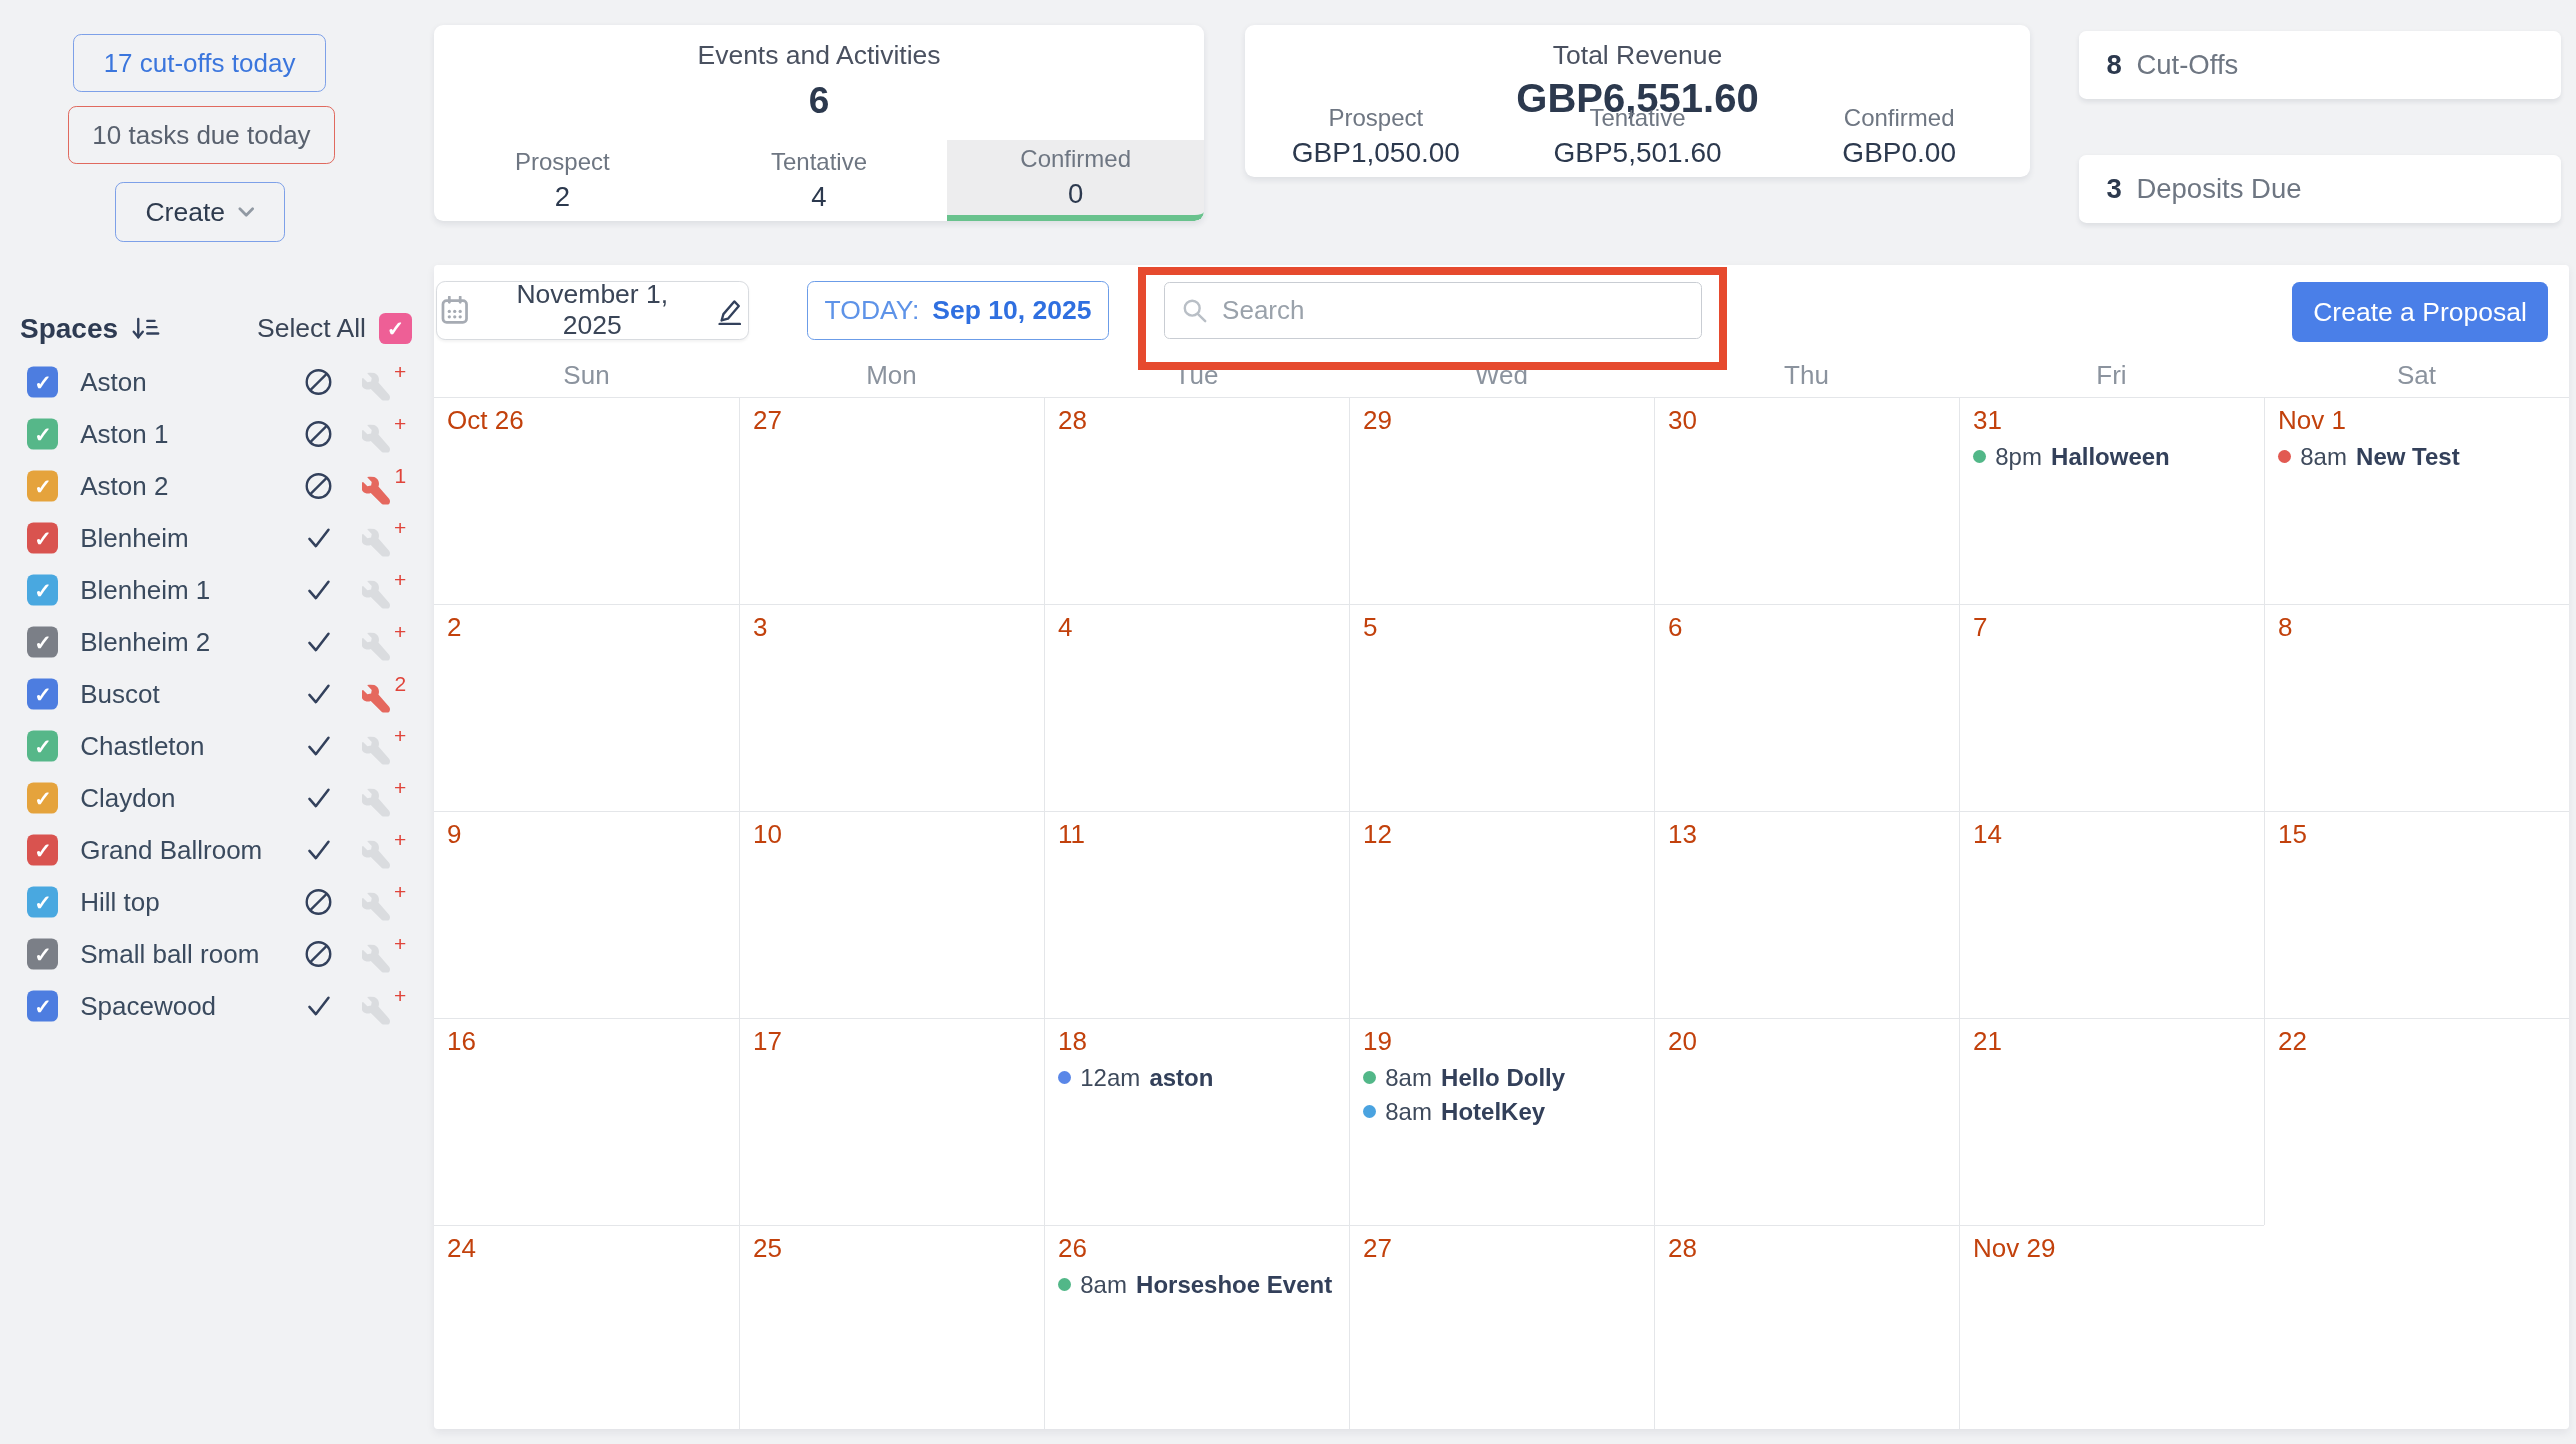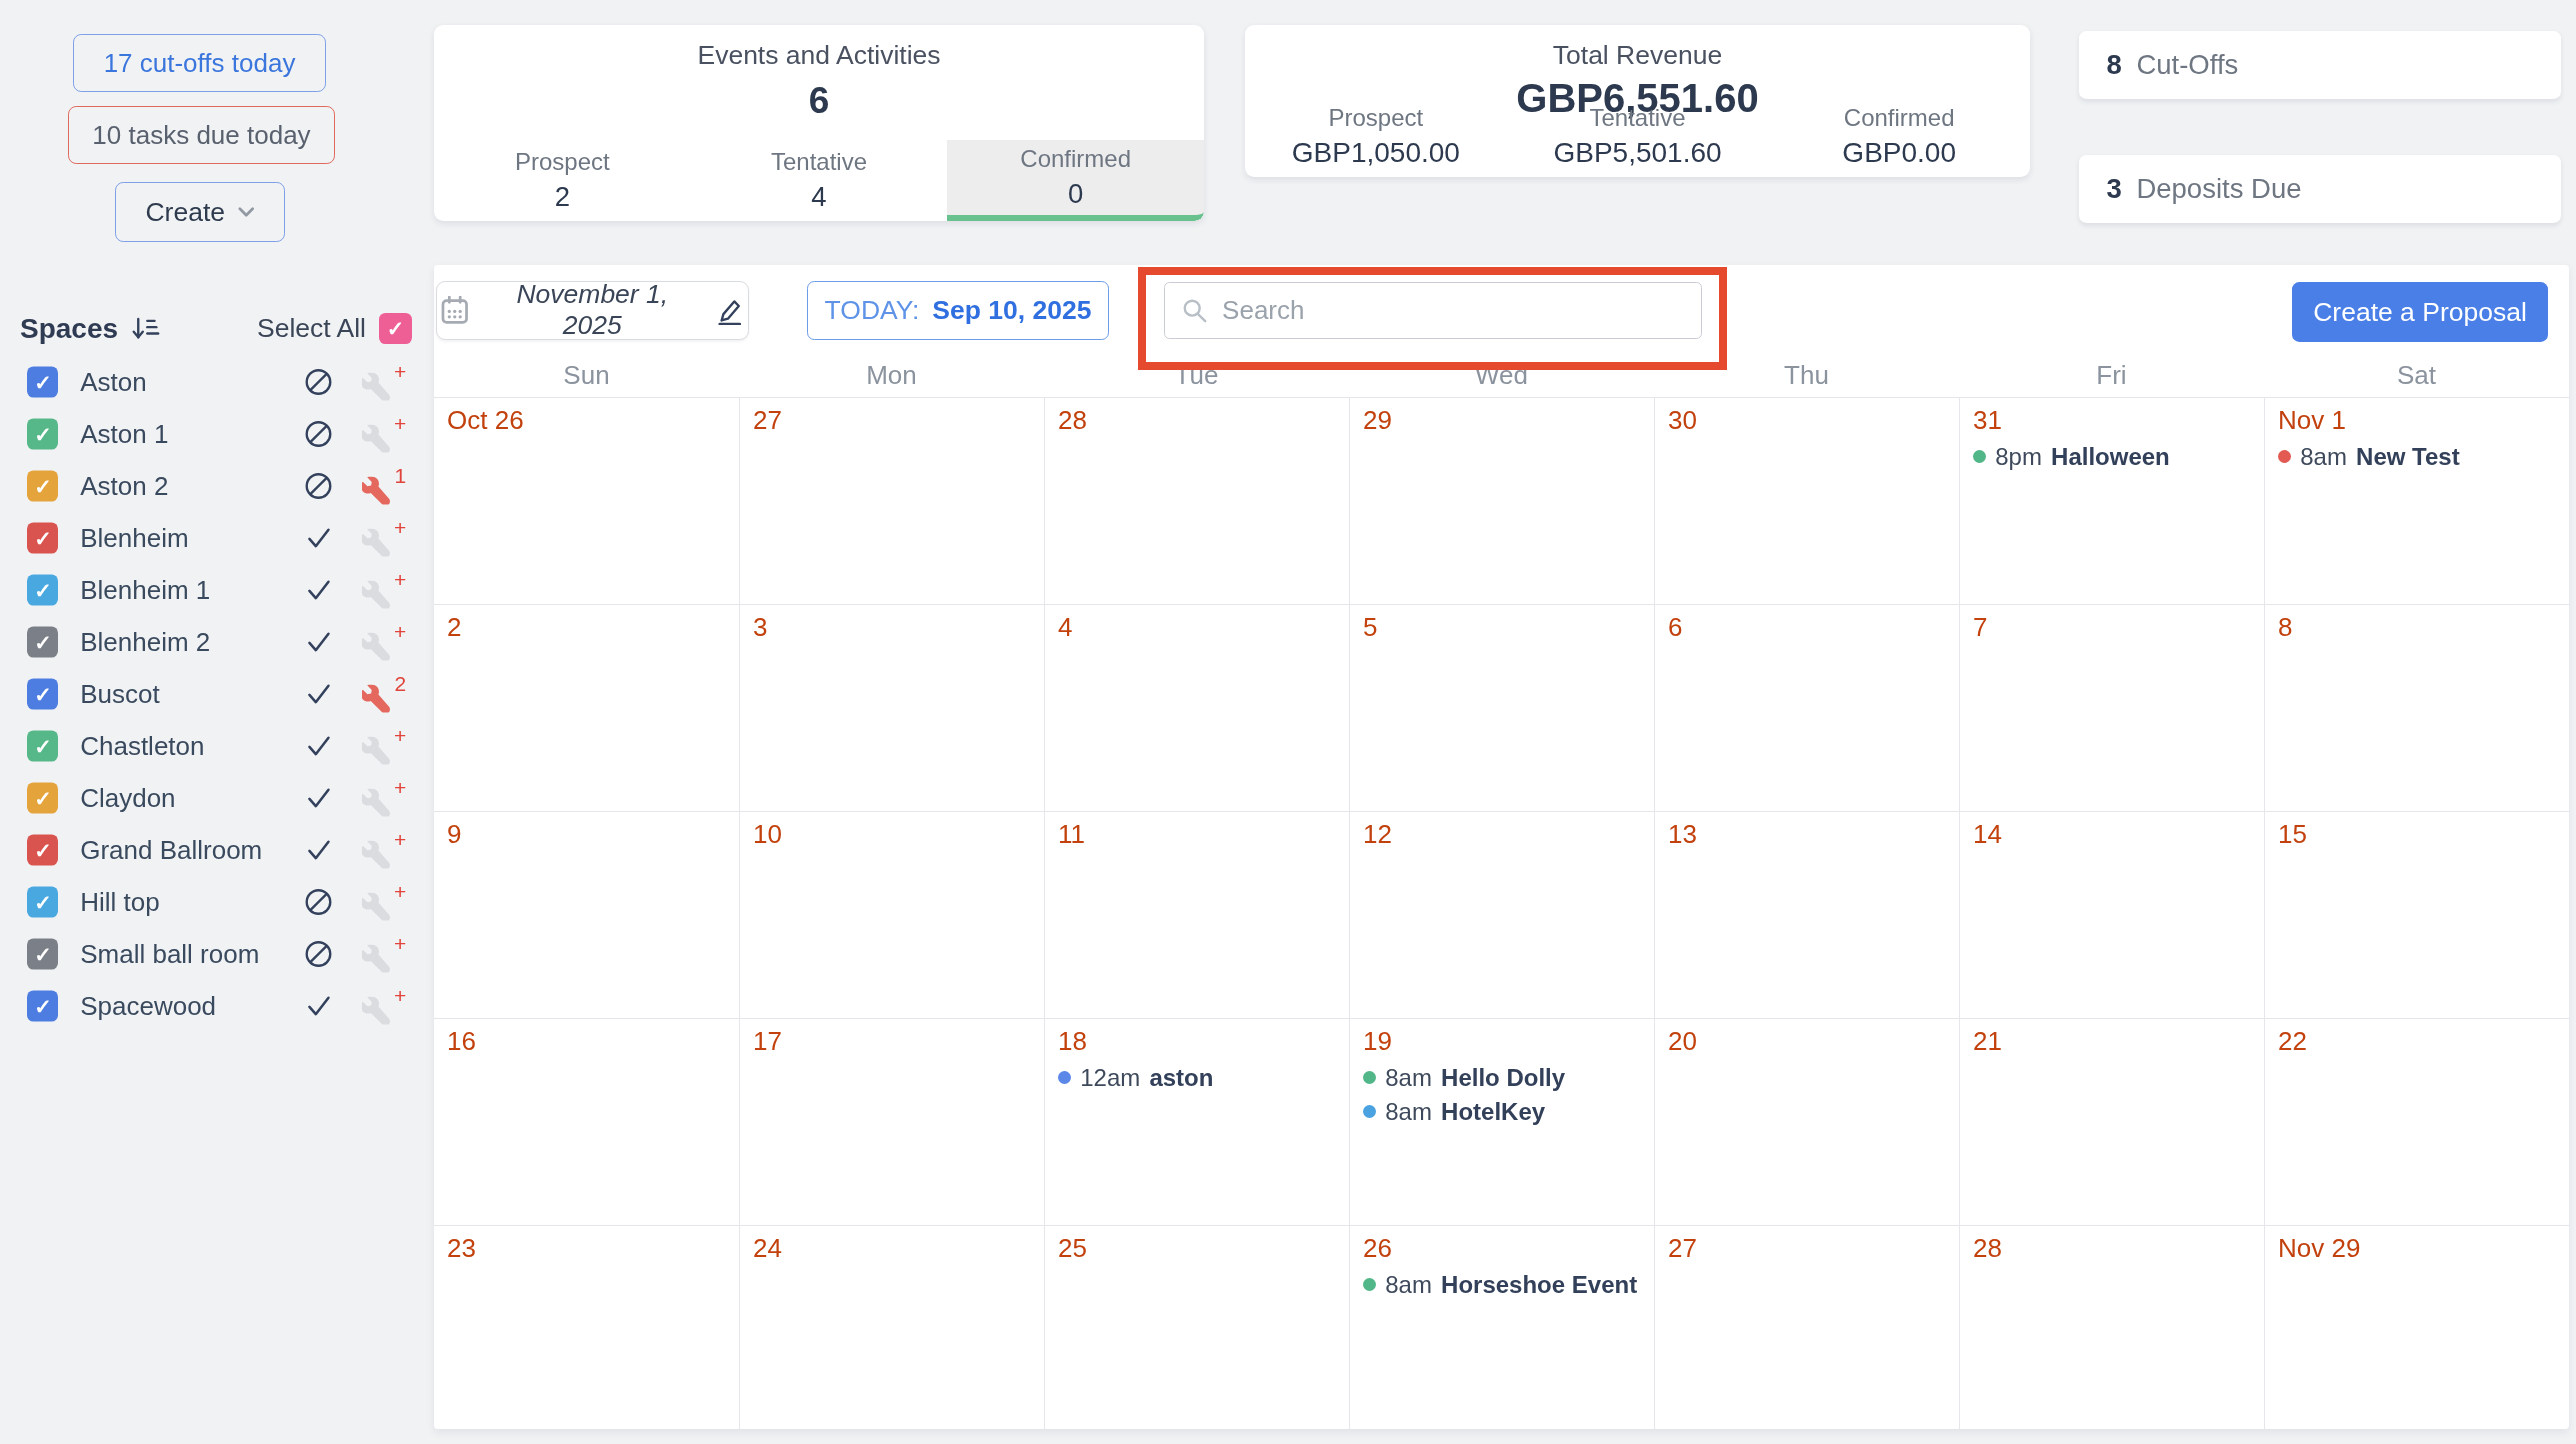--- a/index.html
+++ b/index.html
@@ -69,21 +69,21 @@
   .wrench-sup { position:absolute; right:0; top:-3.7px; font-size:21px; color:#e0443a; }
 
   
   .cal-panel {
     position:absolute; left:434px; top:265px; width:2135px; height:1164px;
     background:#fff; border-radius:3.7px; box-shadow:0 3.7px 8.2px rgba(25,35,60,.07); overflow:hidden;
   }
   .date-btn {
     position:absolute; left:1.8px; top:15.6px; width:313px; height:59px; background:#fff;
     border:1.4px solid #d8dbdf; border-radius:9.2px; box-shadow:0 1.8px 2.7px rgba(0,0,0,.05);
-    display:flex; align-items:center; padding:0 4px; gap:16.5px; font-size:26.5px; color:#3a4557; cursor:pointer;font-style:italic;
+    display:flex; align-items:center; padding:0 4px; gap:16.5px; font-size:26.5px; color:#3a4557; cursor:pointer;
   }
   .date-btn .grow { flex:1; text-align:center; }
   .today-btn {
     position:absolute; left:373px; top:15.6px; width:302px; height:59px; background:#fff;
     border:1.8px solid #6b9ce8; border-radius:7.3px; display:flex; align-items:center; justify-content:center; gap:13px;
     font-size:26.5px; cursor:pointer;
   }
   .today-prefix { color:#5e93e8; }
   .today-date { color:#2f6fe0; font-weight:bold; }
   .search-box {
@@ -628,24 +628,20 @@
   <div class="cal-cell">
     <div class="day-label">21</div>
     <div class="cal-events"></div>
   </div>
 
   <div class="cal-cell">
     <div class="day-label">22</div>
     <div class="cal-events"></div>
   </div>
 
-  <div class="cal-cell">
-    <div class="day-label">23</div>
-    <div class="cal-events"></div>
-  </div>
 
   <div class="cal-cell">
     <div class="day-label">24</div>
     <div class="cal-events"></div>
   </div>
 
   <div class="cal-cell">
     <div class="day-label">25</div>
     <div class="cal-events"></div>
   </div>

